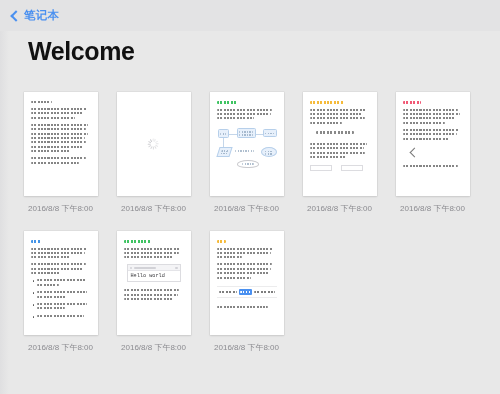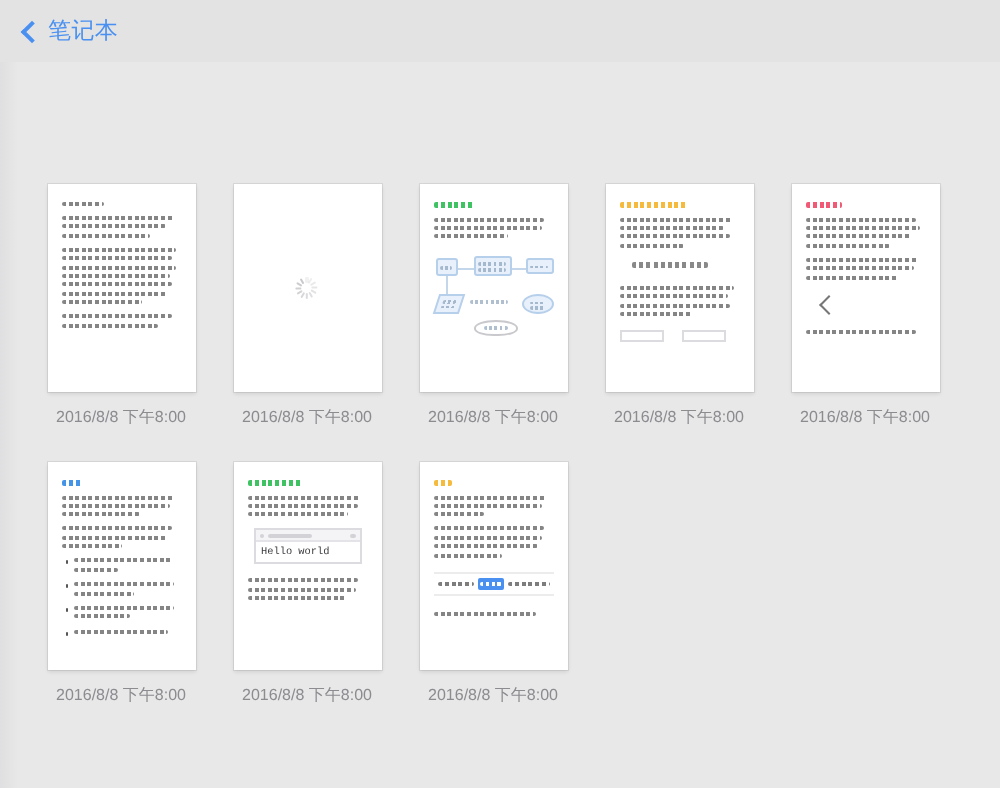--- a/index.html
+++ b/index.html
@@ -12,21 +12,21 @@
   .app { position:relative; width:500px; height:394px; background:#e8e8e8; }
 
   
   .navbar {
     position:absolute; top:0; left:0; width:500px; height:31px;
     background:#e3e3e4;
     display:flex; align-items:center;
   }
   .back-btn {
     display:flex; align-items:center; margin-left:12px;
-    color:#4a90f0; cursor:pointer;
+    color:#4a90f0; cursor:pointer;font-weight:bold;
   }
   .chev {
     width:8px; height:8px; margin-right:4px; margin-top:0px;
     border-left:2.1px solid #4a90f0; border-bottom:2.1px solid #4a90f0;
     transform:rotate(45deg);
   }
   .back-label { font-size:11.5px; color:#4a90f0; letter-spacing:.2px; }
   .nav-right {
     position:absolute; right:12px; top:0; height:31px;
     display:flex; align-items:center; gap:18px;
@@ -218,20 +218,23 @@
 
   <div class="navbar">
     <div class="back-btn">
       <div class="chev"></div>
       <span class="back-label">笔记本</span>
     </div>
   </div>
 
   <div class="left-edge"></div>
 
+  <div class="title-row">
+    <div class="page-title">Welcome</div>
+  </div>
 
   <div class="grid-wrap">
     <div class="grid">
 
       <div class="cell">
         <div class="thumb">
           <div class="para">
             <div class="hline scribble" style="width:36%"></div>
           </div>
           <div class="para">

